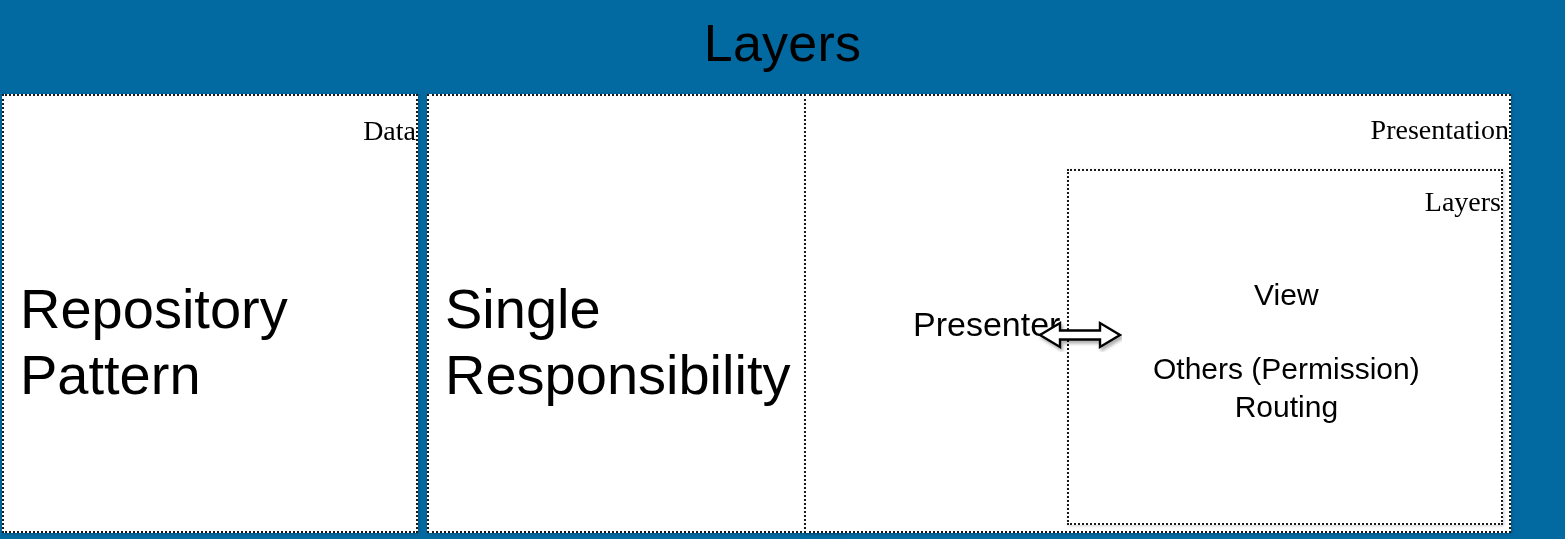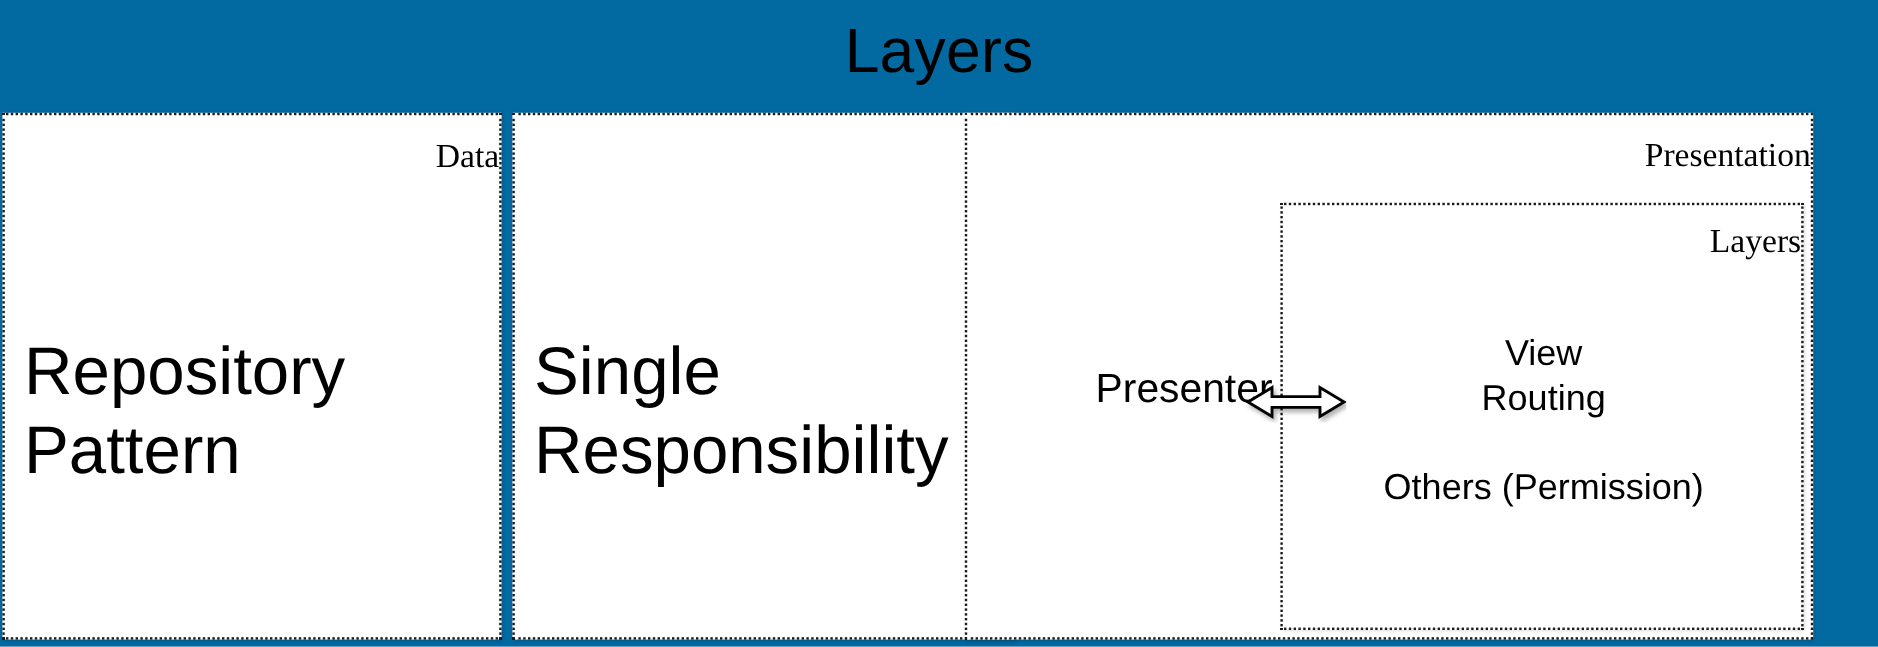--- a/index.html
+++ b/index.html
@@ -156,22 +156,22 @@
   </div>
 
   <div class="layer-box box-presentation">
     <div class="box-header">Presentation</div>
 
     <div class="box-manager">
       <div class="box-header">Layers</div>
 
       <div class="manager-list">
         <div class="manager-list-item">View</div>
+        <div class="manager-list-item spaced">Others (Permission)</div>
         <div class="manager-list-item">Routing</div>
-        <div class="manager-list-item spaced">Others (Permission)</div>
       </div>
     </div>
   </div>
 
   <div class="presenter-label">Presenter</div>
 
   <div class="arrow-wrap">
     <svg width="84" height="34" viewBox="0 0 84 34" xmlns="http://www.w3.org/2000/svg">
       <defs>
         <filter id="arrowShadow" x="-20%" y="-20%" width="150%" height="160%">

